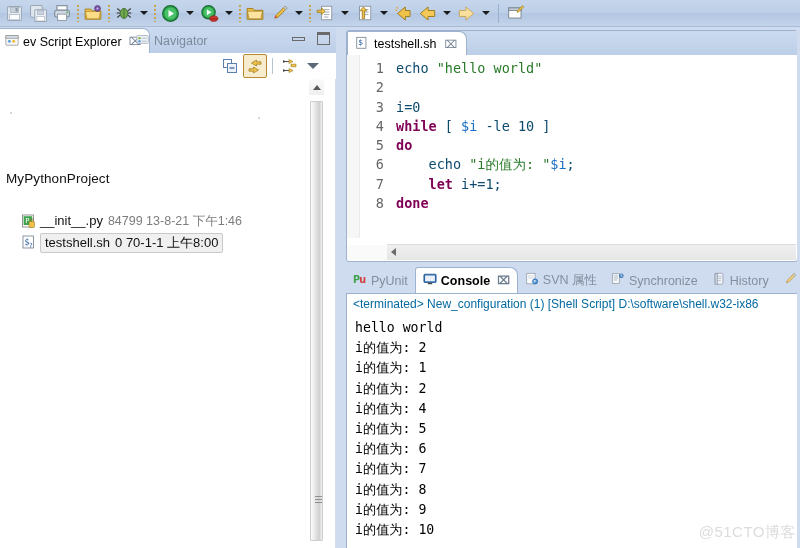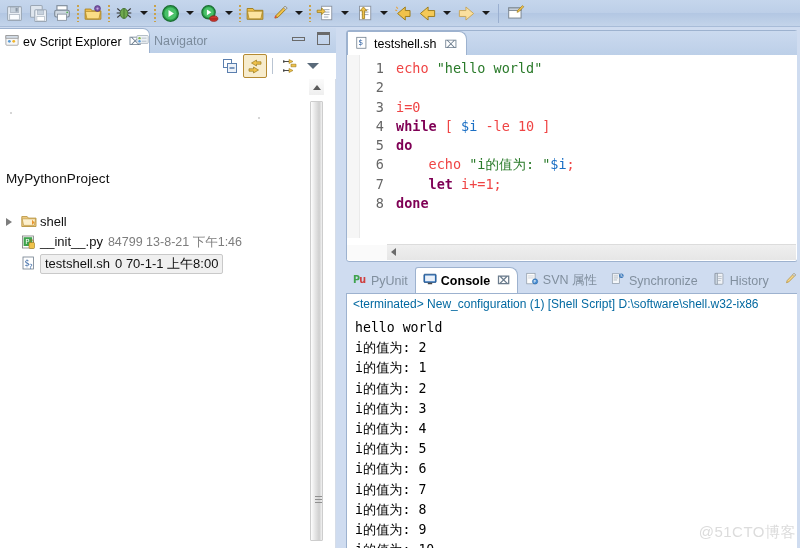--- a/index.html
+++ b/index.html
@@ -93,21 +93,21 @@
           border-right:1px solid #eaeaea;}
   .code{position:absolute;left:13px;top:4px;font-family:"DejaVu Sans Mono","Liberation Mono",monospace;
         font-size:13.5px;line-height:19.3px;white-space:pre;}
   .cl{display:block;height:19.3px;}
   .ln{display:inline-block;width:24px;text-align:right;color:#666;
       font-family:"DejaVu Sans Mono",monospace;}
   .ct{margin-left:12px;}
   .kw{color:#7f0055;font-weight:bold;}
   .str{color:#2a7a2a;}
   .var{color:#1b6fc4;}
-  .pl{color:#ef4444;margin-top:12px;}
+  .pl{color:#0c4a6e;margin-top:12px;}
   .ed-hscroll{position:absolute;left:40px;bottom:1px;width:409px;height:15px;
     background:linear-gradient(to bottom,#efefef,#e6e6e6);border-top:1px solid #dcdcdc;}
   .ed-hscroll i{position:absolute;left:4px;top:3px;width:0;height:0;
     border-top:4px solid transparent;border-bottom:4px solid transparent;border-right:5px solid #6b6b6b;}
   .ed-hgut{position:absolute;left:0;bottom:1px;width:40px;height:15px;background:#fafafa;}
 
   .console-wrap{position:absolute;left:2px;top:240px;width:452px;height:308px;}
   .cs-tabrow{position:absolute;left:0;top:0;width:456px;height:25px;
     display:flex;align-items:flex-end;gap:0;}
   .cs-tab{height:25px;display:flex;align-items:center;gap:4px;padding:0 7px;box-sizing:border-box;
@@ -391,35 +391,20 @@
     </div>
 
     <div class="lp-body">
       <div class="dot" style="left:10px;top:33px;"></div>
       <div class="dot" style="left:258px;top:38px;"></div>
 
       <div class="proj-label">MyPythonProject</div>
 
       <div class="tree">
 
-        <div class="trow">
-          <span class="twist">
-              <span class="t"></span>
-            </span>
-          <span class="ic">
-            <svg width="16" height="15" viewBox="0 0 16 15">
-              <path d="M.8 2.6h5.4l1.2 1.5H15v8.4H.8z" fill="#f3d08a" stroke="#b08a2e" stroke-width=".8"></path>
-              <path d="M1.2 4.8h13.4l-1.4 6.6H2.6z" fill="#fdf0cd" stroke="#b08a2e" stroke-width=".6"></path>
-              <path d="M11 5.8l2.6 2.6-2.6 2.6z" fill="#e8952e"></path>
-            </svg>
-          </span>
-          <span class="lbl">
-            <span>shell</span>
-          </span>
-        </div>
 
         <div class="trow">
           <span class="twist"></span>
           <span class="ic">
             <svg width="16" height="15" viewBox="0 0 16 15">
               <rect x="1.5" y="1" width="11" height="12" fill="#ffffff" stroke="#7b7b7b" stroke-width=".8"></rect>
               <rect x="2.6" y="2.2" width="8.6" height="8.8" fill="#3fa34d"></rect>
               <text x="4.2" y="9" font-size="7" fill="#ffffff" font-family="DejaVu Sans Mono, monospace">P</text>
               <rect x="8" y="7.5" width="5.5" height="6" rx="1" fill="#f0c24a" stroke="#9a7a1c" stroke-width=".6"></rect>
               <path d="M9.4 7.6V6.2a1.4 1.4 0 012.8 0v1.4" fill="none" stroke="#9a7a1c" stroke-width=".8"></path>
@@ -562,21 +547,21 @@
               <path d="M12.6 1.6l1.8 1.8-7.8 7.9-2.6.9.9-2.6z" fill="#f5d58a" stroke="#b08a2e" stroke-width=".8"></path>
               <path d="M12.6 1.6l1.8 1.8-1.3 1.3-1.8-1.8z" fill="#d7dde5" stroke="#8c97a4" stroke-width=".6"></path>
             </svg>
           </span>
 
         </div>
       </div>
 
       <div class="cs-body">
         <div class="cs-status">&lt;terminated&gt; New_configuration (1) [Shell Script] D:\software\shell.w32-ix86</div>
-        <div class="cs-out" id="console-output"><div>hello world</div><div>i的值为: 2</div><div>i的值为: 1</div><div>i的值为: 2</div><div>i的值为: 3</div><div>i的值为: 4</div><div>i的值为: 5</div><div>i的值为: 6</div><div>i的值为: 7</div><div>i的值为: 8</div><div>i的值为: 9</div><div>i的值为: 10</div></div>
+        <div class="cs-out" id="console-output"><div>hello world</div><div>i的值为: 2</div><div>i的值为: 1</div><div>i的值为: 2</div><div>i的值为: 4</div><div>i的值为: 5</div><div>i的值为: 6</div><div>i的值为: 7</div><div>i的值为: 8</div><div>i的值为: 9</div><div>i的值为: 10</div></div>
 
       </div>
     </div>
   </div>
 
   <div class="edge-right"></div>
   <div class="watermark">@51CTO博客</div>
 </div>
 
 </body></html>

